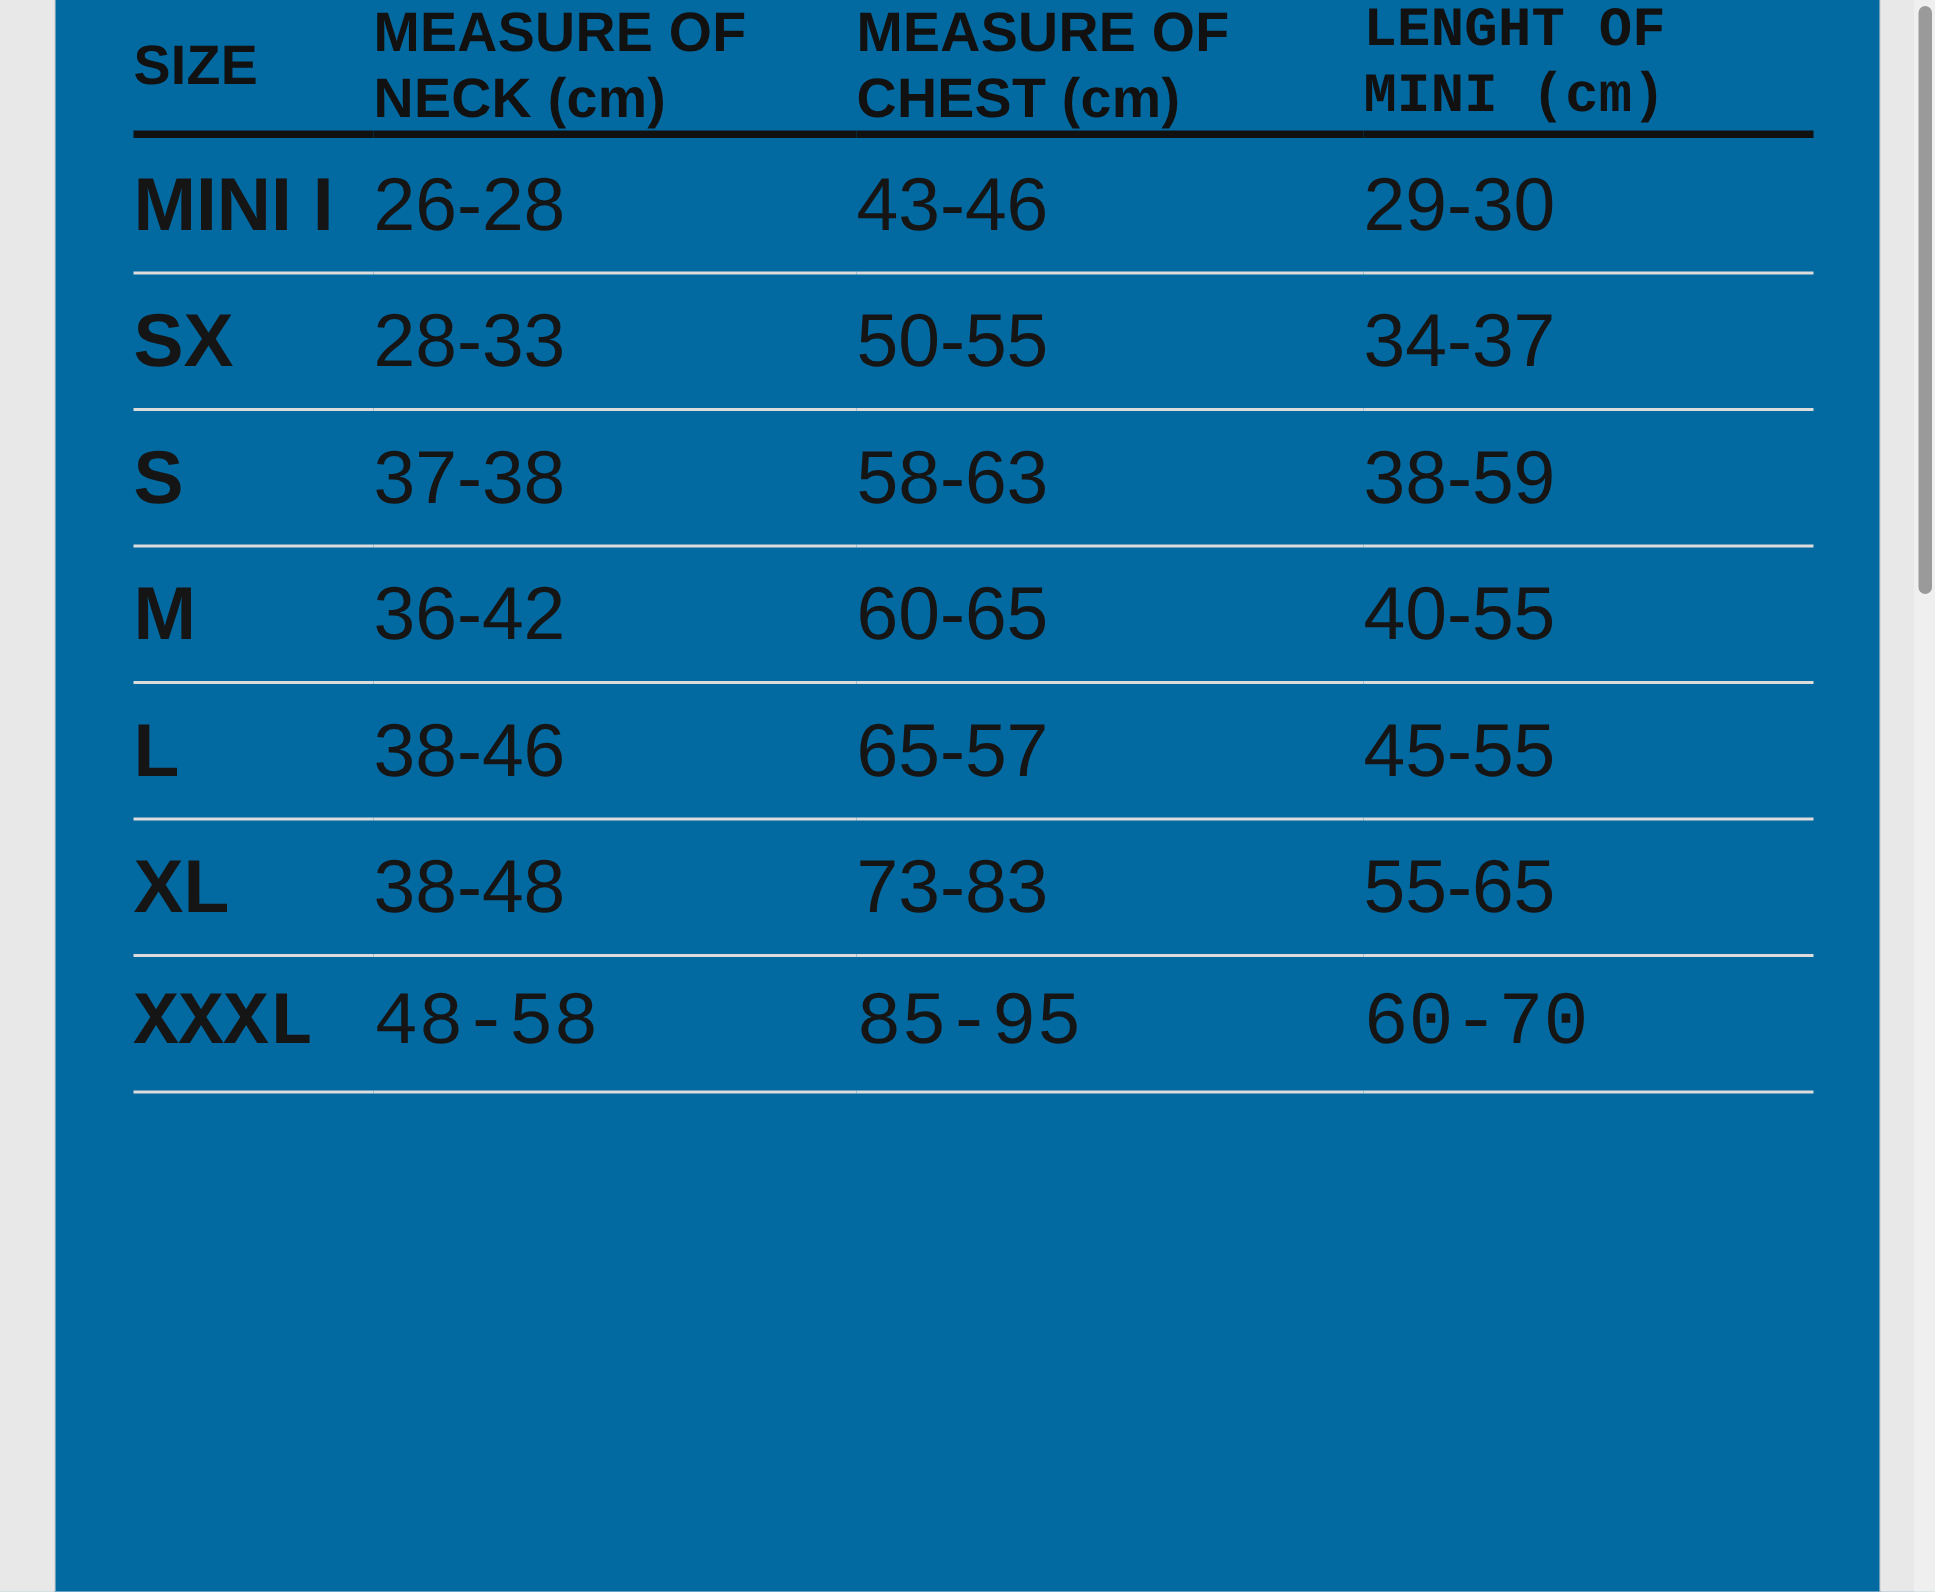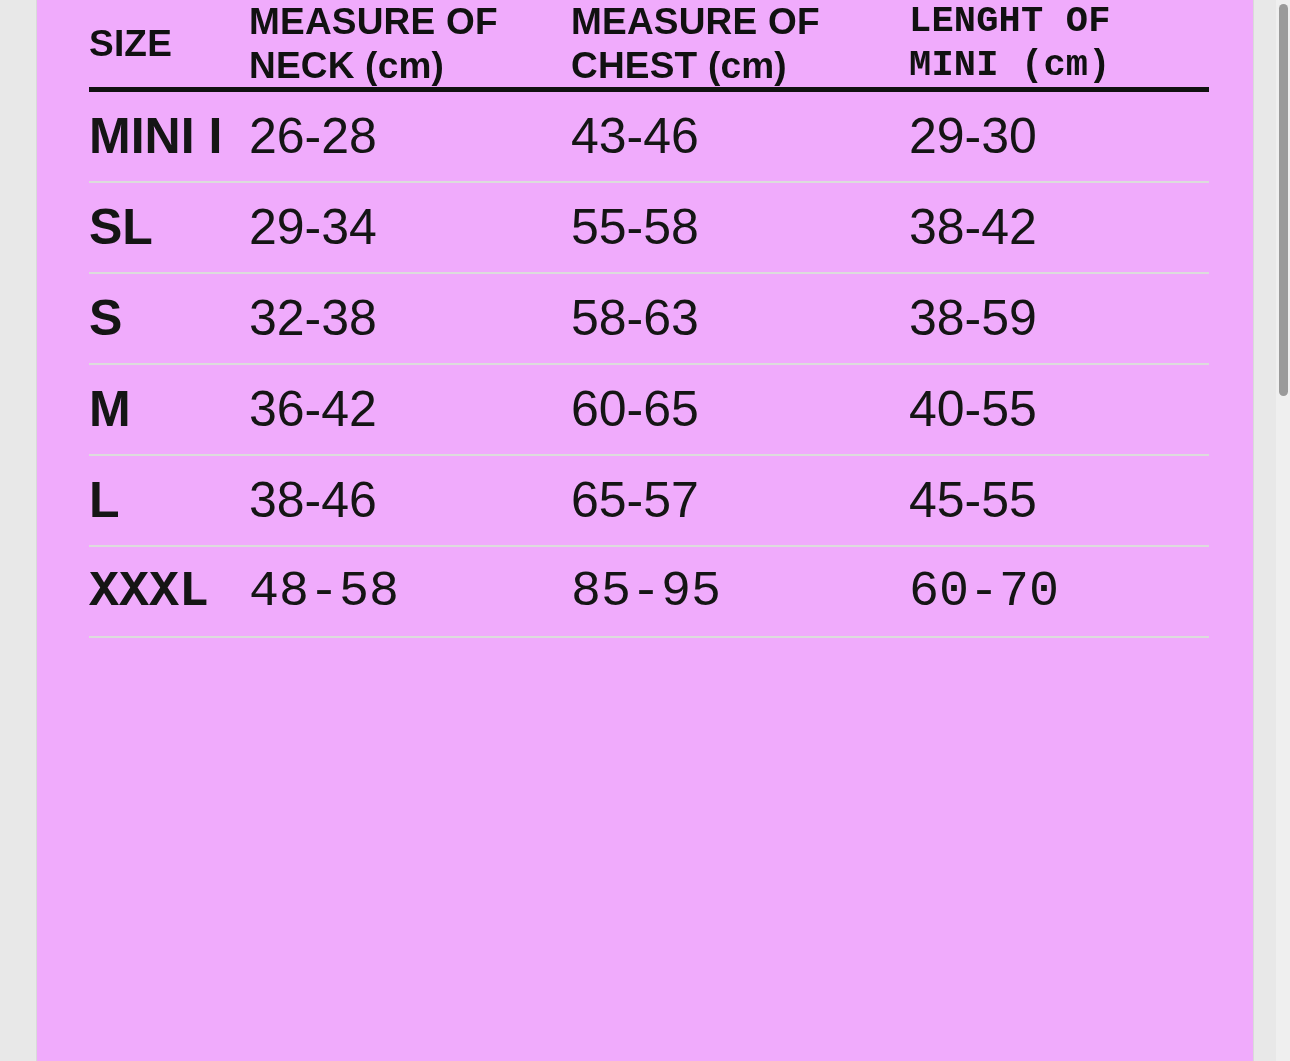--- a/index.html
+++ b/index.html
@@ -18,21 +18,21 @@
     width: 1290px;
     height: 1061px;
     background: #e8e8e8;
   }
   .page {
     position: absolute;
     left: 36px;
     top: 0;
     width: 1218px;
     height: 1061px;
-    background: #f0abfc;
+    background: #0369a1;
     box-sizing: border-box;
     border-left: 1px solid #d9d9d9;
     border-right: 1px solid #d9d9d9;
   }
   .table-wrap {
     position: absolute;
     left: 52px;
     top: 0;
     width: 1120px;
   }
@@ -141,42 +141,48 @@
           </tr>
         </thead>
         <tbody>
           <tr>
             <td class="size-cell">MINI I</td>
             <td>26-28</td>
             <td>43-46</td>
             <td>29-30</td>
           </tr>
           <tr>
-            <td class="size-cell">SL</td>
-            <td>29-34</td>
-            <td>55-58</td>
-            <td>38-42</td>
+            <td class="size-cell">SX</td>
+            <td>28-33</td>
+            <td>50-55</td>
+            <td>34-37</td>
           </tr>
           <tr>
             <td class="size-cell">S</td>
-            <td>32-38</td>
+            <td>37-38</td>
             <td>58-63</td>
             <td>38-59</td>
           </tr>
           <tr>
             <td class="size-cell">M</td>
             <td>36-42</td>
             <td>60-65</td>
             <td>40-55</td>
           </tr>
           <tr>
             <td class="size-cell">L</td>
             <td>38-46</td>
             <td>65-57</td>
             <td>45-55</td>
+          </tr>
+          <tr>
+            <td class="size-cell">XL</td>
+            <td>38-48</td>
+            <td>73-83</td>
+            <td>55-65</td>
           </tr>
           <tr>
             <td class="size-cell">XXXL</td>
             <td>48-58</td>
             <td>85-95</td>
             <td>60-70</td>
           </tr>
         </tbody>
       </table>
     </div>

